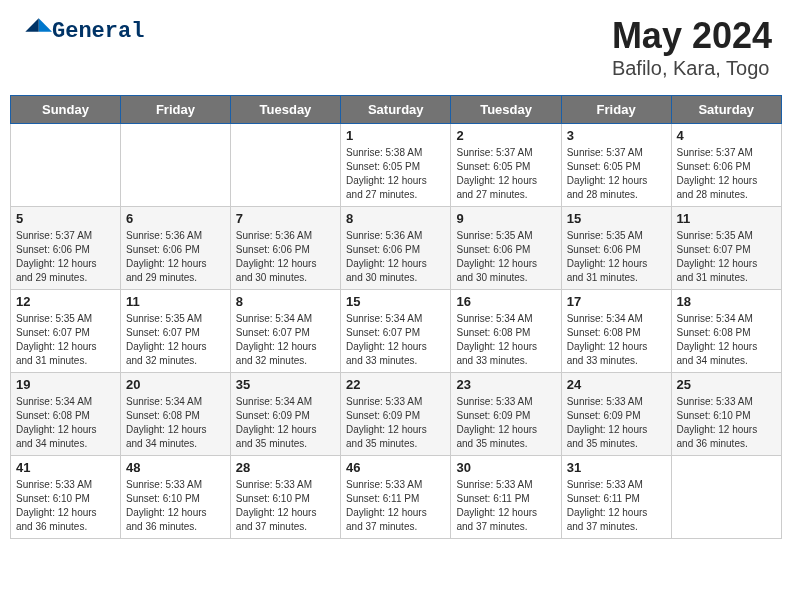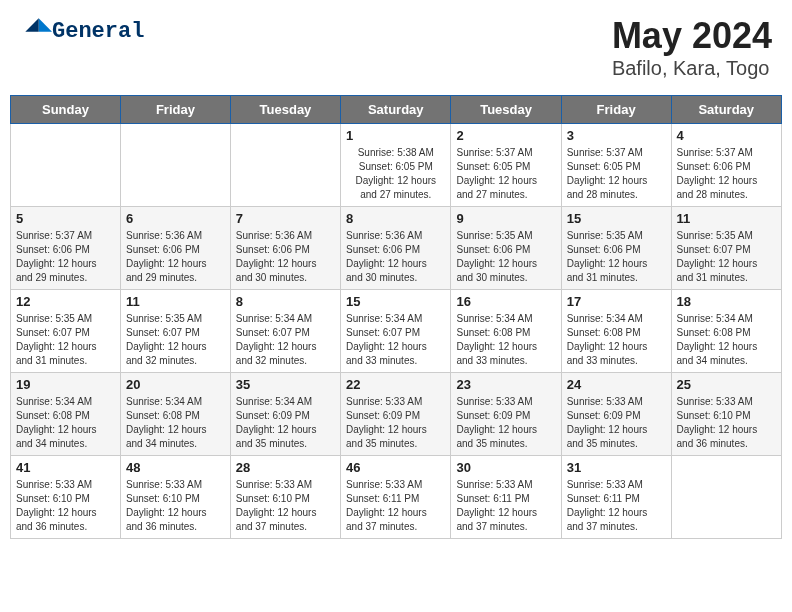--- a/index.html
+++ b/index.html
@@ -118,21 +118,21 @@
         <th>Saturday</th>
       </tr>
   </thead>
   <tbody id="calendar-body">
       <tr>
         <td class="empty-cell"></td>
         <td class="empty-cell"></td>
         <td class="empty-cell"></td>
         <td>
           <span class="day-num">1</span>
-          <div class="day-info" style="white-space: pre-line; text-align: center;">Sunrise: 5:38 AM
+          <div class="day-info" style="white-space: pre-line;">Sunrise: 5:38 AM
 Sunset: 6:05 PM
 Daylight: 12 hours and 27 minutes.</div>
         </td>
         <td>
           <span class="day-num">2</span>
           <div class="day-info" style="white-space: pre-line;">Sunrise: 5:37 AM
 Sunset: 6:05 PM
 Daylight: 12 hours and 27 minutes.</div>
         </td>
         <td>

